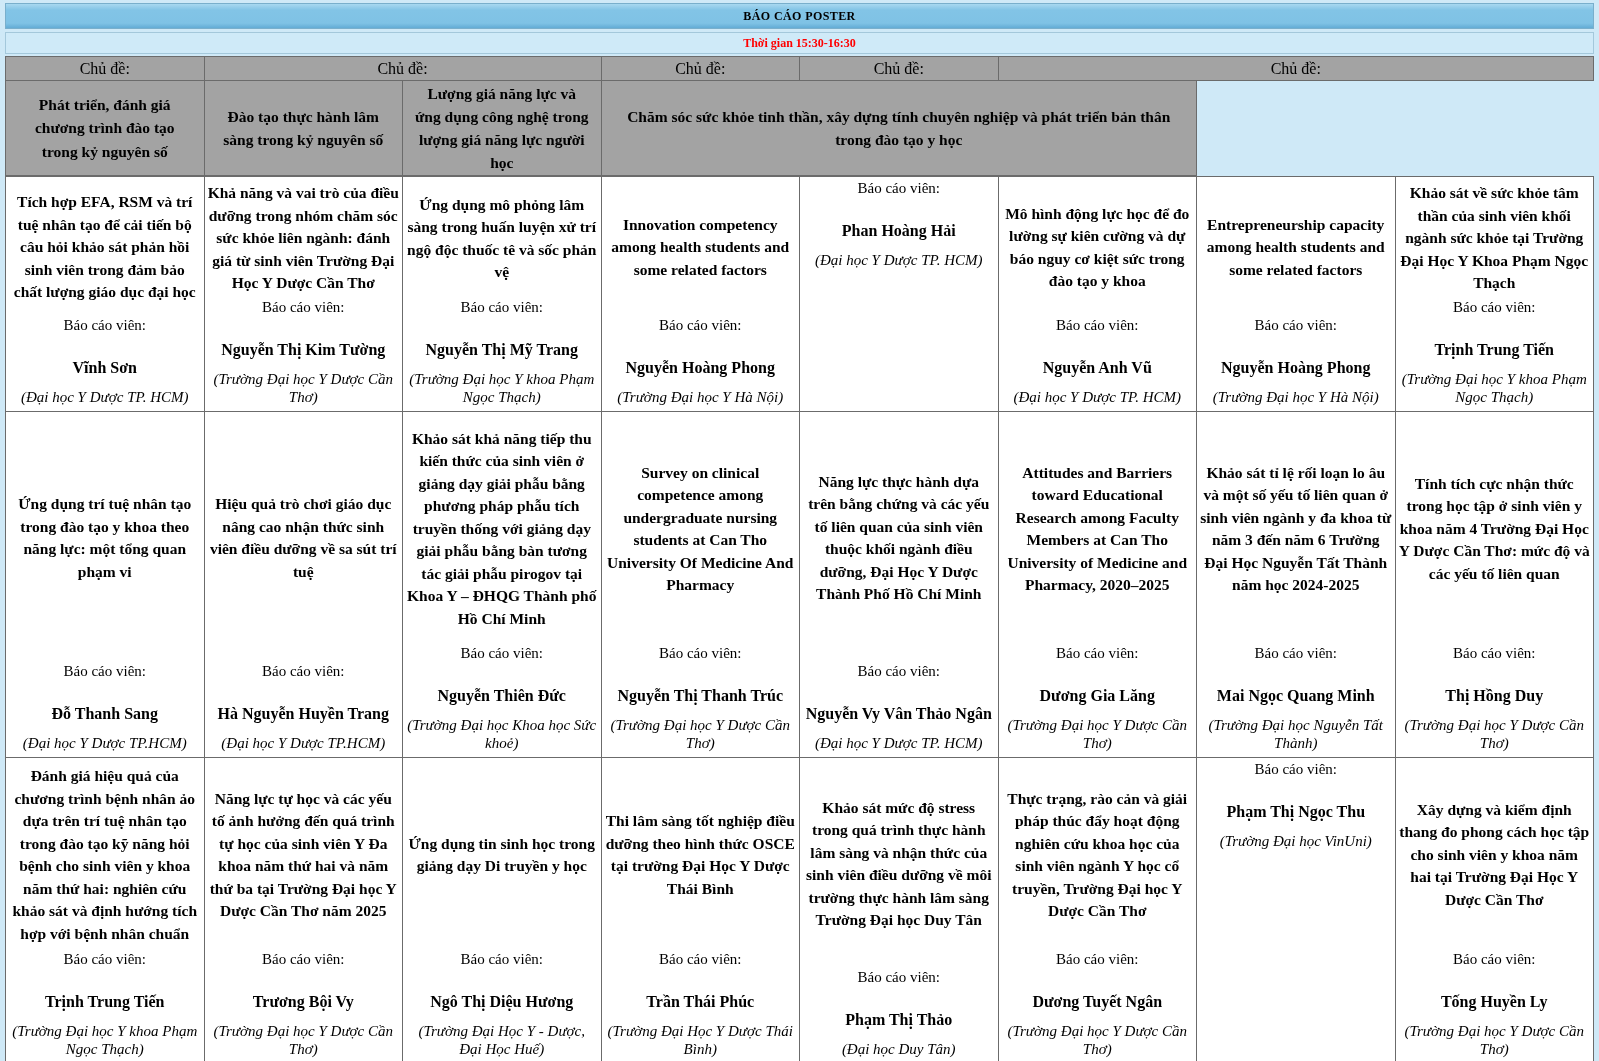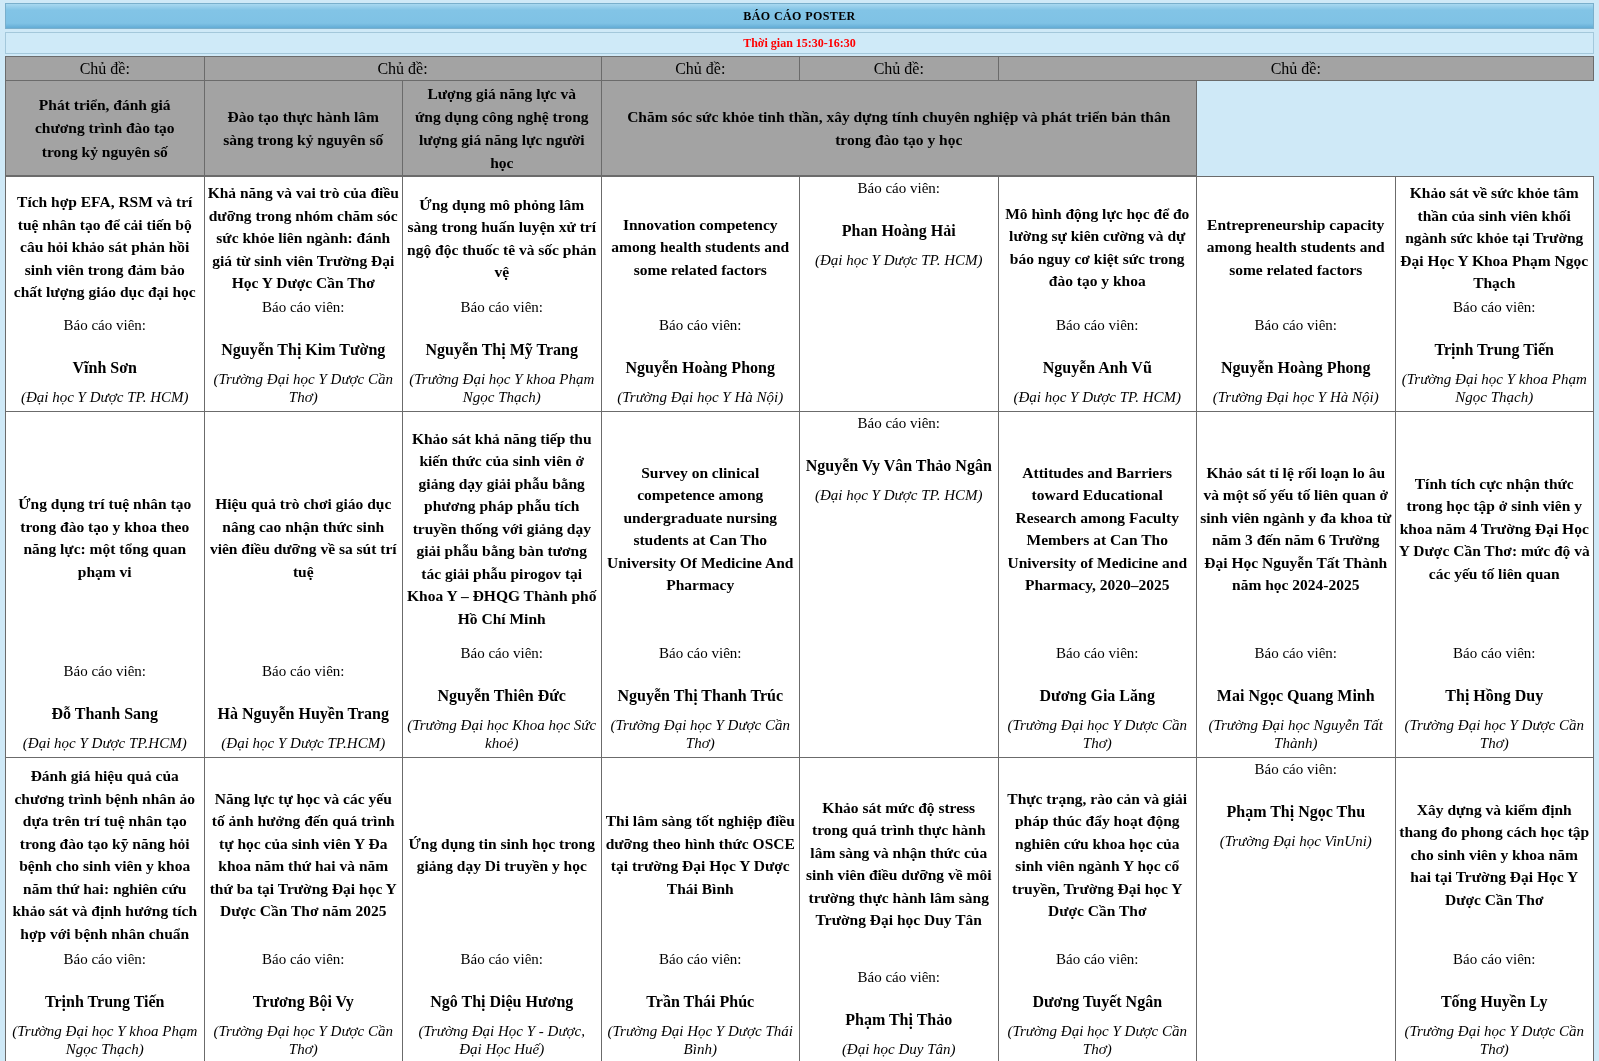--- a/index.html
+++ b/index.html
@@ -156,20 +156,21 @@
         <div class="presenter-name">Nguyễn Thiên Đức</div>
         <div class="affiliation">(Trường Đại học Khoa học Sức khoẻ)</div>
       </div>
       <div class="cell">
         <div class="cell-title">Survey on clinical competence among undergraduate nursing students at Can Tho University  Of Medicine And Pharmacy</div>
         <div class="presenter-label">Báo cáo viên:</div>
         <div class="presenter-name">Nguyễn Thị Thanh Trúc</div>
         <div class="affiliation">(Trường Đại học Y Dược Cần Thơ)</div>
       </div>
       <div class="cell">
+        <div class="cell-title">Năng lực thực hành dựa trên bằng chứng và các yếu tố liên quan của sinh viên thuộc khối ngành điều dưỡng, Đại Học Y Dược Thành Phố Hồ Chí Minh</div>
         <div class="presenter-label">Báo cáo viên:</div>
         <div class="presenter-name">Nguyễn Vy Vân Thảo Ngân</div>
         <div class="affiliation">(Đại học Y Dược TP. HCM)</div>
       </div>
       <div class="cell">
         <div class="cell-title">Attitudes and Barriers toward Educational Research among Faculty Members at Can Tho University of Medicine and Pharmacy, 2020–2025</div>
         <div class="presenter-label">Báo cáo viên:</div>
         <div class="presenter-name">Dương Gia Lăng</div>
         <div class="affiliation">(Trường Đại học Y Dược Cần Thơ)</div>
       </div>

